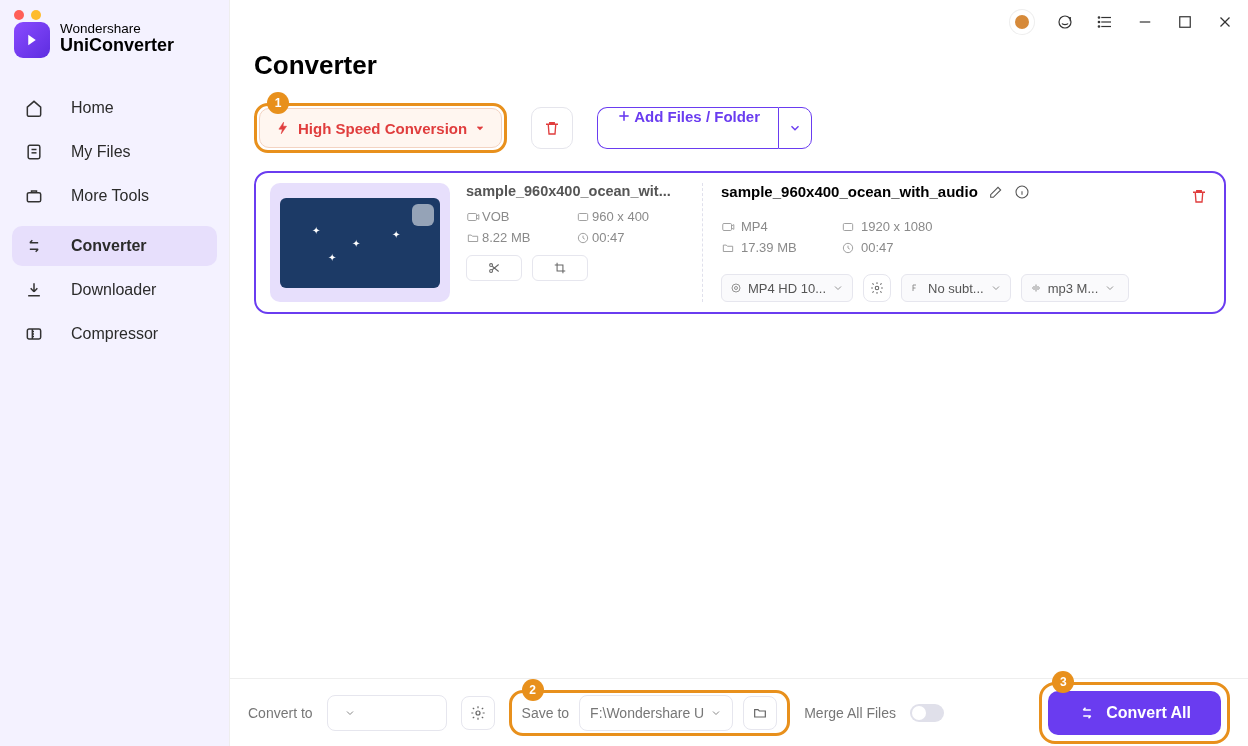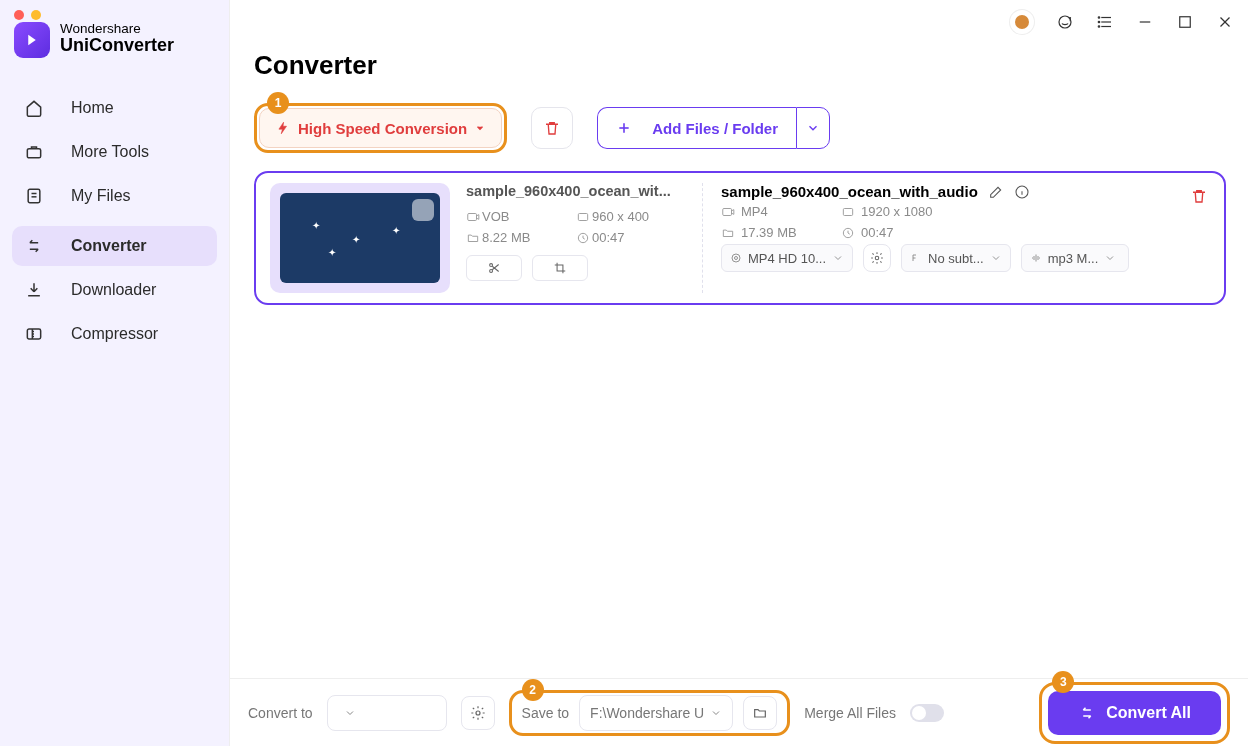--- a/index.html
+++ b/index.html
@@ -44,39 +44,39 @@
   .tabs{display:flex;gap:32px;font-size:16px;flex:1}
   .tab{color:#8d8d8d}
   .tab.active{color:#111;font-weight:800;position:relative}
   .tab.active::after{content:"";position:absolute;left:34%;bottom:-10px;width:22px;height:4px;border-radius:4px;background:var(--accent)}
   .hs-wrap{display:inline-flex;align-items:center;border:3px solid var(--callout);border-radius:14px;padding:2px;position:relative}
   .hs-btn{display:flex;align-items:center;gap:8px;background:var(--pill-bg);border:1px solid #f3d3c2;color:var(--danger);font-weight:700;font-size:15px;height:40px;padding:0 16px;border-radius:10px}
   .hs-btn svg{stroke:var(--danger);fill:var(--danger)}
   .trash-btn{width:42px;height:42px;border:1px solid var(--panel-border);border-radius:10px;display:flex;align-items:center;justify-content:center}
   .trash-btn svg{stroke:var(--danger)}
   .addgrp{display:flex}
-  .add-btn{display:flex;align-items:center;gap:20px;height:42px;padding:0 18px;border:1.5px solid var(--accent);border-right:none;border-radius:10px 0 0 10px;color:var(--accent);font-weight:700;font-size:15px}
+  .add-btn{display:flex;gap:2px;height:42px;padding:0 18px;border:1.5px solid var(--accent);border-right:none;border-radius:10px 0 0 10px;color:var(--accent);font-weight:700;font-size:15px}
   .add-chev{width:34px;height:42px;border:1.5px solid var(--accent);border-radius:0 10px 10px 0;display:flex;align-items:center;justify-content:center}
   .add-chev svg{stroke:var(--accent)}
   
   .card{border:2px solid var(--accent);border-radius:14px;padding:10px 14px;display:flex;gap:16px;align-items:stretch;position:relative}
   .thumb-wrap{background:var(--accent-light);border-radius:10px;padding:10px;display:flex;align-items:center}
   .thumb{width:160px;height:90px;background:#1c3a66;border-radius:6px;position:relative;overflow:hidden}
   .thumb::after{content:"";position:absolute;top:6px;right:6px;width:22px;height:22px;border-radius:6px;background:#fff8}
   .birds{position:absolute;inset:0}
   .bird{position:absolute;width:10px;height:6px;color:#fff;font-size:10px}
   .src{width:220px;display:flex;flex-direction:column;gap:10px}
   .fname{font-weight:600;color:#555;font-size:14.5px;white-space:nowrap;overflow:hidden;text-overflow:ellipsis}
   .meta{display:grid;grid-template-columns:110px 110px;row-gap:6px;font-size:13px;color:#8a8a8a;align-items:center}
   .meta span{display:flex;align-items:center;gap:2px}
   .meta svg{width:14px;height:14px;stroke:#9a9a9a;fill:none;stroke-width:1.6}
   .actions{display:flex;gap:10px}
   .mini{width:56px;height:26px;border:1px solid #e6e6ee;border-radius:6px;display:flex;align-items:center;justify-content:center}
   .mini svg{width:14px;height:14px;stroke:#666;fill:none;stroke-width:1.8}
-  .dst{flex:1;display:flex;flex-direction:column;gap:4px;border-left:1px dashed #e0e0ec;padding-left:18px}
+  .dst{flex:1;display:flex;flex-direction:column;gap:19px;border-left:1px dashed #e0e0ec;padding-left:18px}
   .dst-head{display:flex;align-items:center;gap:10px}
   .dst-head .nm{font-weight:800;font-size:15px}
   .dst-head svg{width:16px;height:16px;stroke:#555;fill:none;stroke-width:1.6}
   .dst-meta{display:grid;grid-template-columns:120px 140px;row-gap:6px;font-size:13px;color:#8a8a8a}
   .dst-meta span{display:flex;align-items:center;gap:6px}
   .dst-meta svg{width:14px;height:14px;stroke:#9a9a9a;fill:none;stroke-width:1.6}
   .dst-ctrls{display:flex;gap:10px;align-items:center;font-size:13px;color:#555}
   .sel{display:flex;align-items:center;gap:6px;border:1px solid #e6e6ee;border-radius:6px;height:28px;padding:0 8px;min-width:108px;background:#fafafc;white-space:nowrap}
   .sel svg{width:12px;height:12px;stroke:#888;fill:none;stroke-width:1.8;flex:none}
   .card-del{position:absolute;top:14px;right:16px}
@@ -146,32 +146,32 @@
     </div>
     <div class="nav">
       <div class="nav-item">
         <svg class="nav-icon" viewBox="0 0 24 24">
             <path d="M4 11l8-7 8 7v9a2 2 0 0 1-2 2H6a2 2 0 0 1-2-2z"></path>
           </svg>
         <span>Home</span>
       </div>
       <div class="nav-item">
         <svg class="nav-icon" viewBox="0 0 24 24">
-            <rect x="4" y="8" width="16" height="11" rx="2"></rect>
-            <path d="M9 8V6h6v2"></path>
-          </svg>
-        <span>More Tools</span>
-      </div>
-      <div class="nav-item">
-        <svg class="nav-icon" viewBox="0 0 24 24">
             <rect x="5" y="4" width="14" height="16" rx="2"></rect>
             <line x1="9" y1="9" x2="15" y2="9"></line>
             <line x1="9" y1="13" x2="15" y2="13"></line>
           </svg>
         <span>My Files</span>
+      </div>
+      <div class="nav-item">
+        <svg class="nav-icon" viewBox="0 0 24 24">
+            <rect x="4" y="8" width="16" height="11" rx="2"></rect>
+            <path d="M9 8V6h6v2"></path>
+          </svg>
+        <span>More Tools</span>
       </div>
     </div>
     <div class="nav">
       <div class="nav-item active">
         <svg class="nav-icon" viewBox="0 0 24 24">
             <path d="M7 8h10M7 8l3-3M17 16H7m10 0l-3 3"></path>
           </svg>
         <span>Converter</span>
       </div>
       <div class="nav-item">

